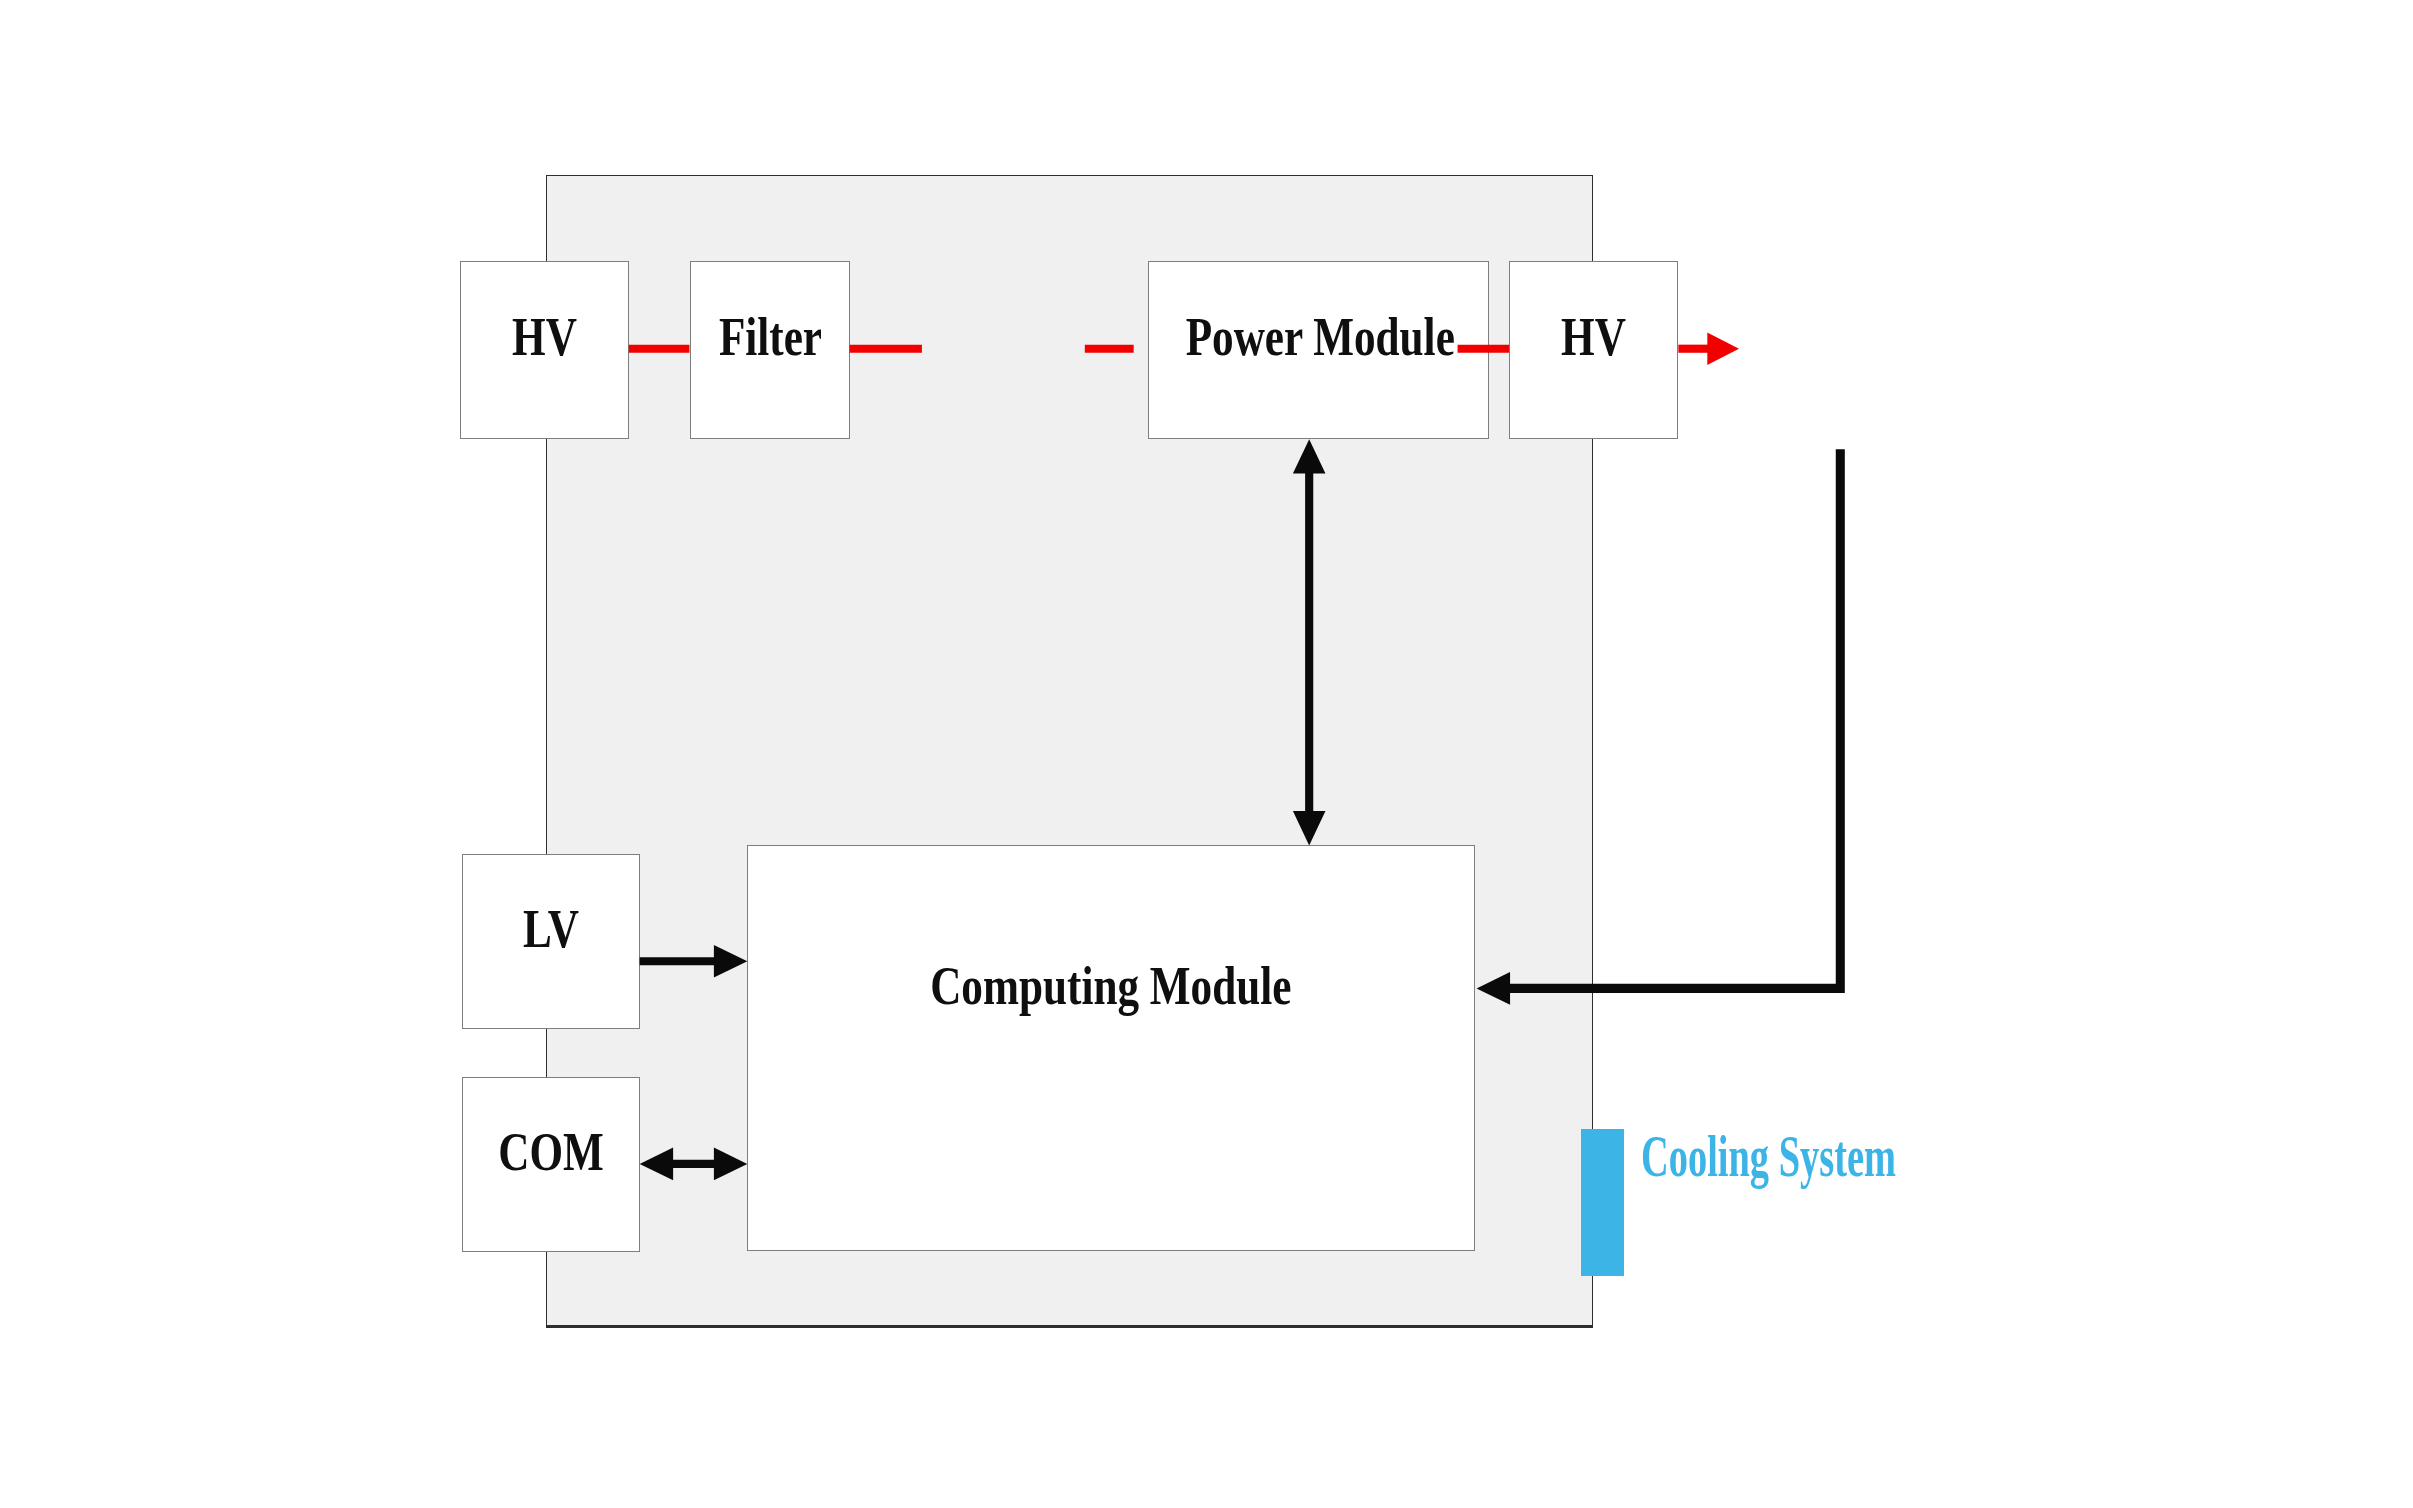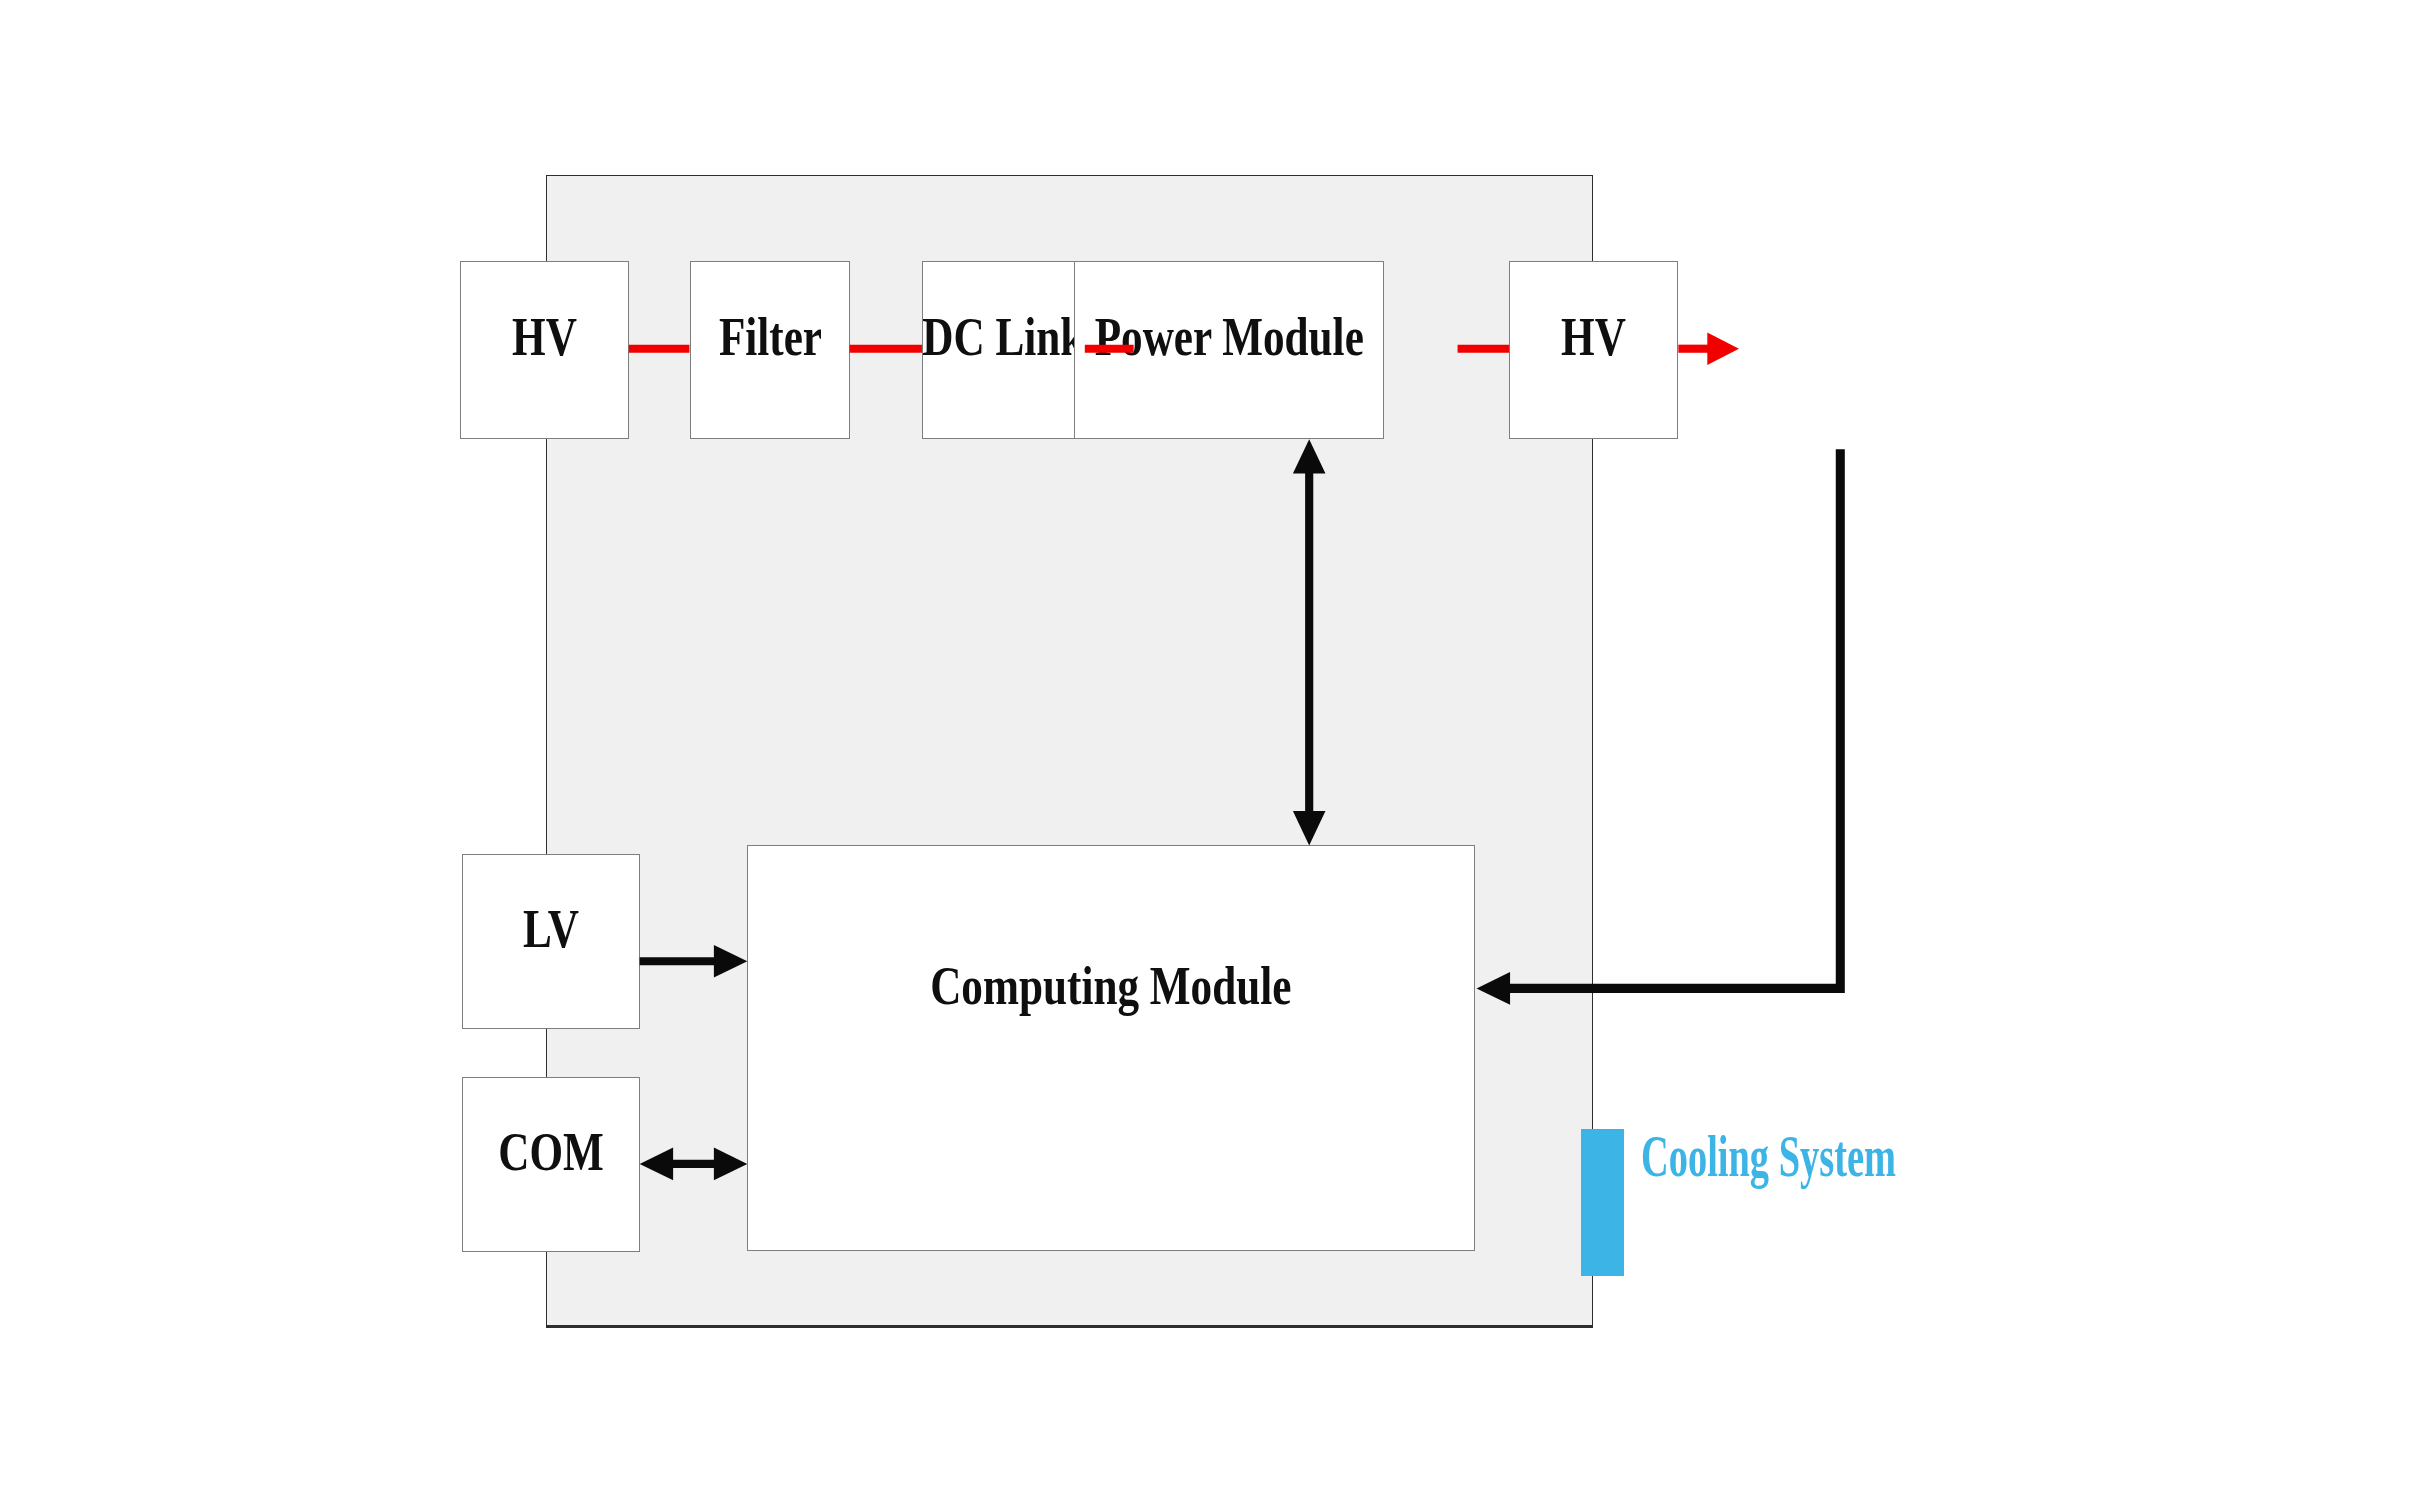--- a/index.html
+++ b/index.html
@@ -48,21 +48,21 @@
     transform: scaleX(0.8);
     transform-origin: center;
     white-space: nowrap;
     position: relative;
     top: -12.7px;
   }
   
   .n-hv-input       { left: 460px;  top: 261px;  width: 169px; height: 178px; }
   .n-filter         { left: 690px;  top: 261px;  width: 160px; height: 178px; }
   .n-dc-link        { left: 922px; top: 261px;  width: 163px; height: 178px; }
-  .n-power-module   { left: 1074px; top: 261px;  width: 310px; height: 178px; }
+  .n-power-module   { left: 1148px; top: 261px;  width: 341px; height: 178px; justify-content: flex-end; }
   .n-hv-output      { left: 1509px; top: 261px;  width: 169px; height: 178px; }
   .n-lv             { left: 462px;  top: 846px;  width: 178px; height: 175px; margin-top: 8px; }
   .n-com            { left: 462px;  top: 1077px; width: 178px; height: 175px; }
   .n-computing      { left: 747px;  top: 845px;  width: 728px; height: 406px;
                       align-items: flex-start; }
   .n-computing .lbl { top: 0; padding-top: 109px; }
   .n-motor {
     left: 1739px; top: 242px;
     width: 208px; height: 208px;
     border-radius: 50%;
@@ -146,23 +146,20 @@
   </svg>
 
   <div class="node n-hv-input">
     <span class="lbl">HV</span>
   </div>
 
   <div class="node n-filter">
     <span class="lbl">Filter</span>
   </div>
 
-  <div class="node n-dc-link">
-    <span class="lbl">DC Link</span>
-  </div>
 
   <div class="node n-power-module">
     <span class="lbl">Power Module</span>
   </div>
 
   <div class="node n-hv-output">
     <span class="lbl">HV</span>
   </div>
 
 

